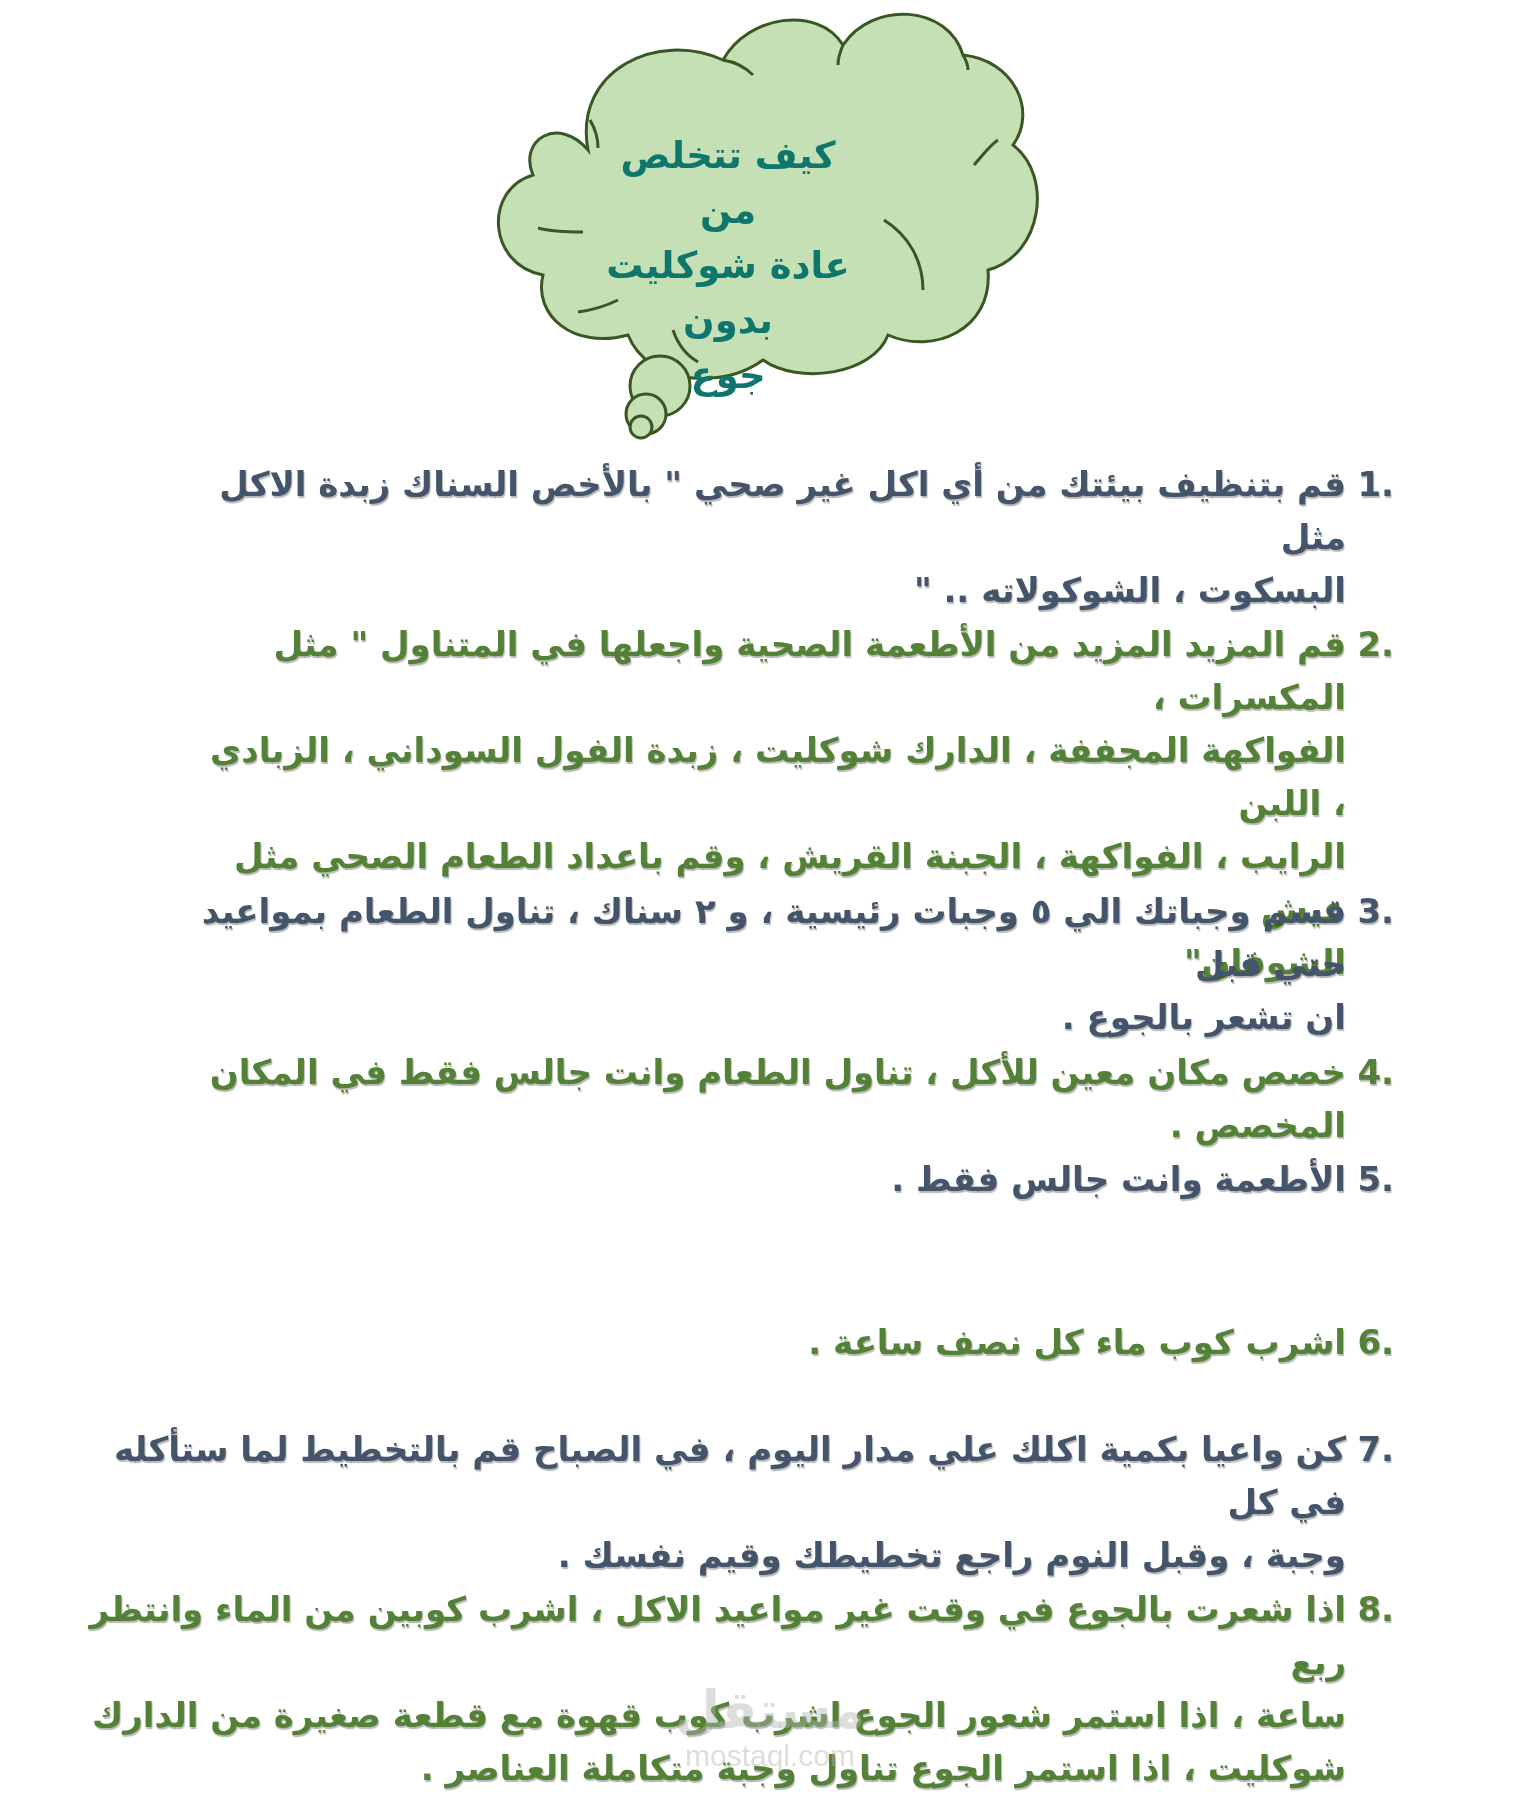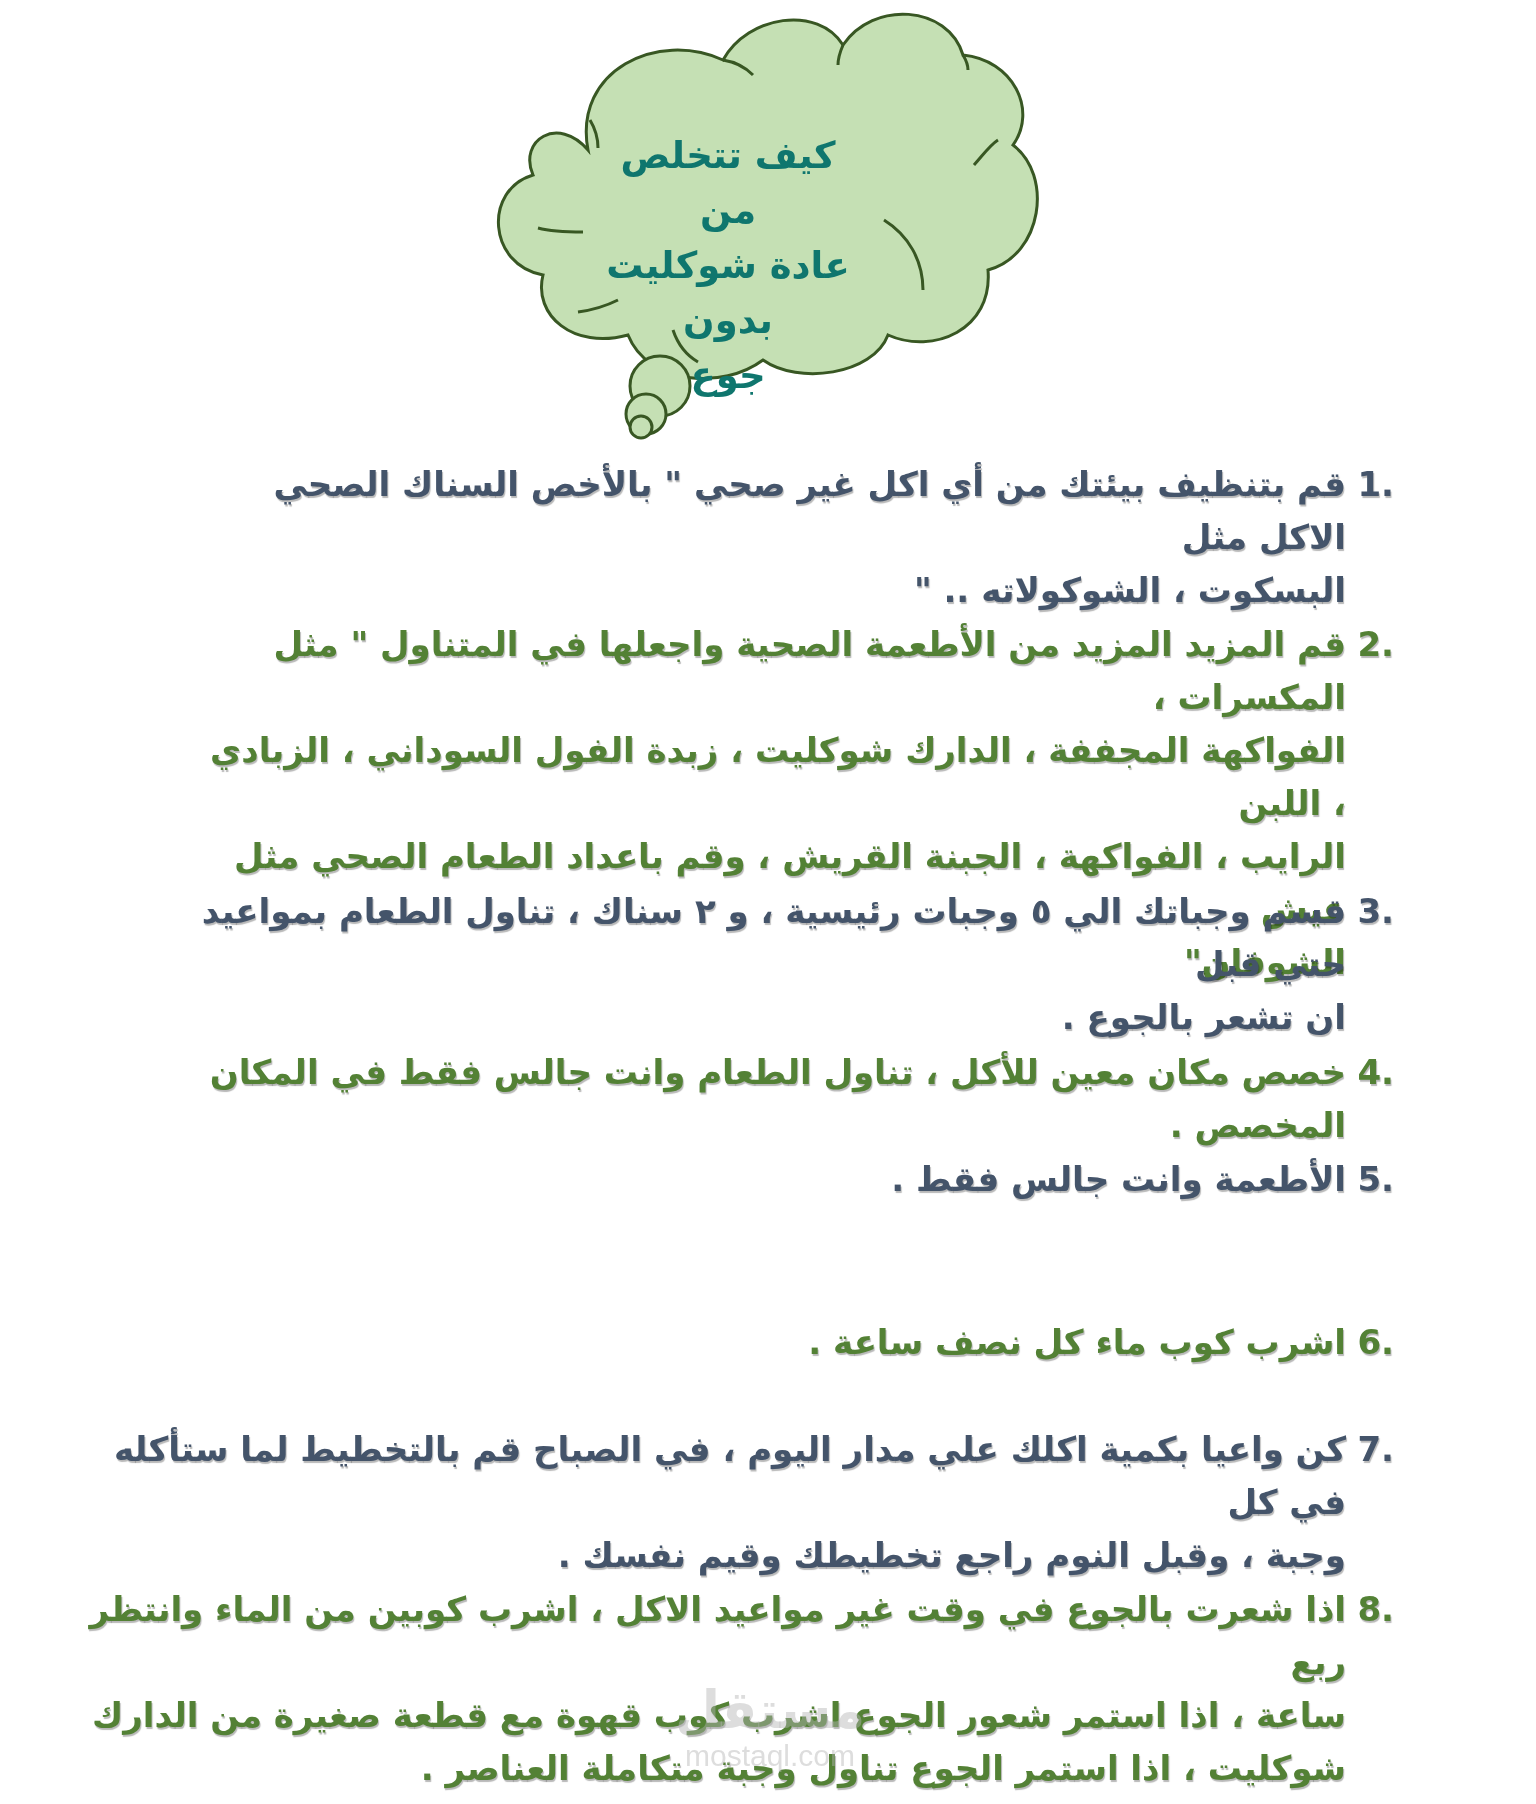--- a/index.html
+++ b/index.html
@@ -63,21 +63,21 @@
     <div>كيف تتخلص من</div>
     <div>عادة شوكليت بدون</div>
     <div>جوع</div>
   </div>
 </div>
 
 <div class="tips">
 
   <div class="tip c-blue" style="top:458px; width:1150px;">
     <span class="num">1.</span>
-    <span class="txt">قم بتنظيف بيئتك من أي اكل غير صحي  " بالأخص السناك الصحي الاكل مثل</span>
+    <span class="txt">قم بتنظيف بيئتك من أي اكل غير صحي  " بالأخص السناك زبدة الاكل مثل</span>
     <span class="txt">البسكوت ، الشوكولاته .. "</span>
   </div>
 
   <div class="tip c-green" style="top:618px; width:1150px;">
     <span class="num">2.</span>
     <span class="txt">قم المزيد المزيد من الأطعمة الصحية واجعلها في المتناول " مثل المكسرات ،</span>
     <span class="txt">الفواكهة المجففة ، الدارك شوكليت ، زبدة الفول السوداني ، الزبادي ، اللبن</span>
     <span class="txt">الرايب ، الفواكهة ، الجبنة القريش ، وقم باعداد الطعام الصحي مثل عيش</span>
     <span class="txt">الشوفان"</span>
   </div>

